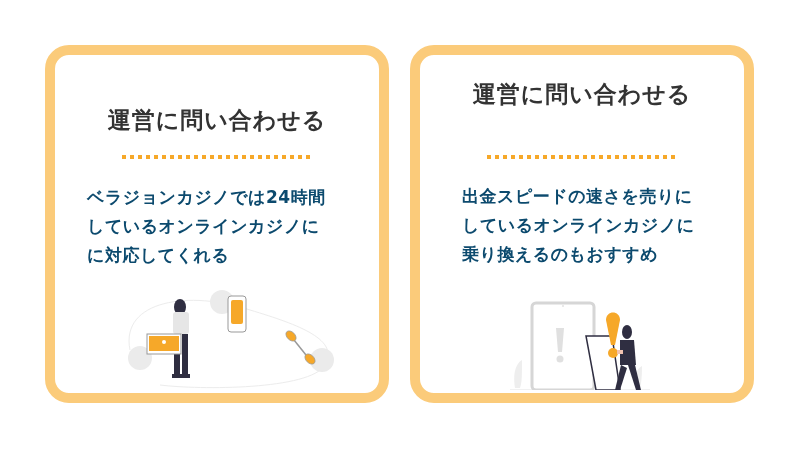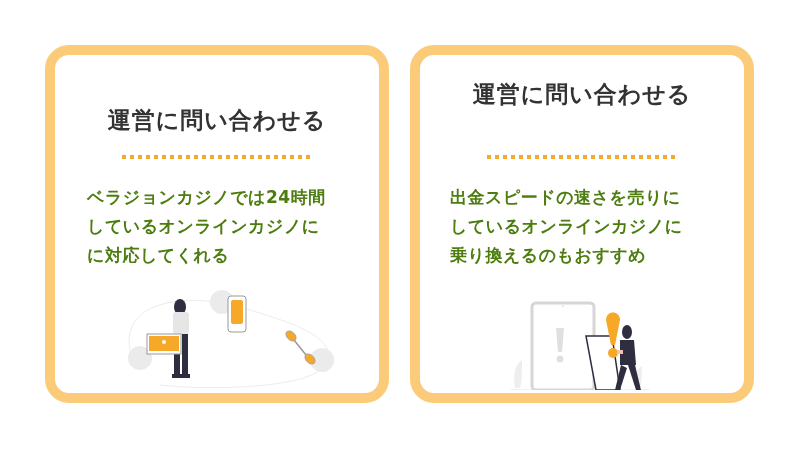--- a/index.html
+++ b/index.html
@@ -5,21 +5,21 @@
   html,body{margin:0;padding:0;}
   body{width:800px;height:450px;background:#ffffff;position:relative;overflow:hidden;font-family:"DejaVu Sans","Liberation Sans",sans-serif;color:#333333;}
   .card{position:absolute;top:45px;width:324px;height:338px;border:10px solid #FBCB7A;border-radius:24px;background:#fff;}
   #card1{left:45px;}
   #card2{left:410px;}
   .title{position:absolute;left:0;right:0;text-align:center;font-weight:bold;font-size:23px;line-height:34px;color:#333;letter-spacing:1px;}
   #card1 .title{top:48px;}
   #card2 .title{top:22px;}
   .dots{position:absolute;left:50%;transform:translateX(-50%);top:100px;height:4px;width:190px;
     background-image:linear-gradient(to right,#F6A829 0,#F6A829 4px,transparent 4px);background-size:8px 4px;background-repeat:repeat-x;}
-  .body-text{position:absolute;left:32px;right:20px;top:128px;font-size:17px;line-height:29px;color:#4d7c0f;font-weight:bold;letter-spacing:0.5px;}
+  .body-text{position:absolute;left:32px;right:20px;top:128px;font-size:17px;line-height:29px;color:#0c4a6e;font-weight:bold;letter-spacing:0.5px;}
   .body-text div{white-space:nowrap;}
   .illus{position:absolute;}
 </style>
 </head>
 <body>
 
 <div class="card" id="card1">
   <div class="title">
     <div>運営に問い合わせる</div>
   </div>
@@ -54,21 +54,21 @@
     <rect x="39" y="56" width="30" height="15" fill="#F6A829"></rect>
     <circle cx="54" cy="62" r="2" fill="#fff"></circle>
   </svg>
 </div>
 
 <div class="card" id="card2">
   <div class="title">
     <div>運営に問い合わせる</div>
   </div>
   <div class="dots"></div>
-  <div class="body-text" style="left:30px;">
+  <div class="body-text" style="left:42px;font-family:Liberation Mono, monospace;">
     <div>出金スピードの速さを売りに</div>
     <div>しているオンラインカジノに</div>
     <div>乗り換えるのもおすすめ</div>
   </div>
   <svg class="illus" style="left:80px;top:235px;" width="180" height="100" viewBox="0 0 180 100">
     <line x1="10" y1="100" x2="150" y2="100" stroke="#e3e3e3" stroke-width="1"></line>
     <path d="M15 98 C 12 80, 18 72, 22 70 C 22 85, 22 92, 20 98 Z" fill="#eeeeee"></path>
     <path d="M135 98 C 133 84, 138 78, 142 76 C 142 88, 141 94, 140 98 Z" fill="#eeeeee"></path>
 
     <rect x="32" y="13" width="62" height="87" rx="4" fill="#fff" stroke="#d6d6d6" stroke-width="3"></rect>

